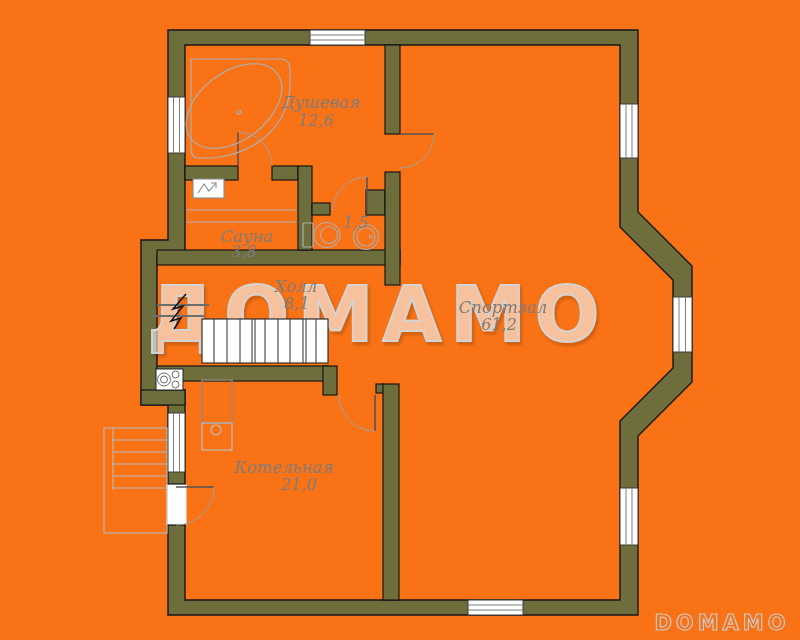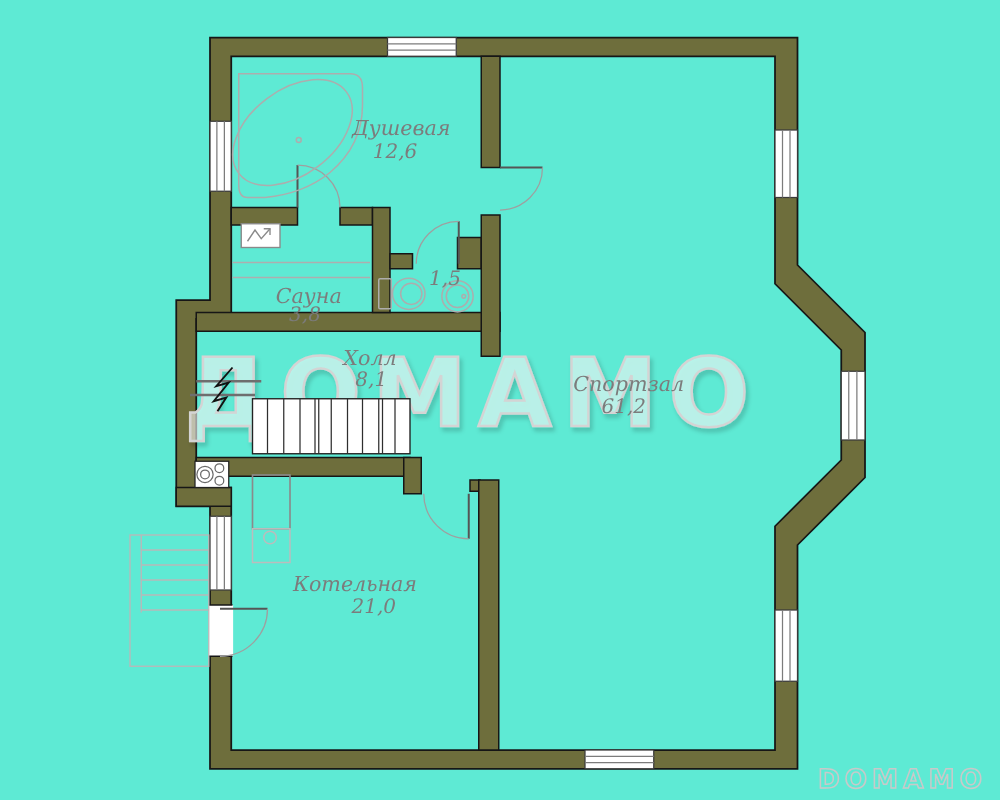--- a/index.html
+++ b/index.html
@@ -1,16 +1,16 @@
 <!DOCTYPE html>
 <html style="--wall: #6e6e3c; --outline: #161616; --fixture: #adadad; --glyph: #8a8a8a; --label: #7c7c7c; --watermark: #d4d4d4; --logo: #c9c9c9; --window_line: #7c7c7c; --door_leaf: #555555; --door_arc: #9f9f9f;"><head>
 <meta charset="utf-8">
 <style>
   html,body{margin:0;padding:0;background:#ffffff;}
-  .canvas{position:relative;width:800px;height:640px;background:#5eead4;overflow:hidden;
+  .canvas{position:relative;width:800px;height:640px;background:#f97316;overflow:hidden;
           font-family:"DejaVu Sans",sans-serif;}
   svg{position:absolute;left:0;top:0;}
   .room-name,.room-area{font-family:"DejaVu Serif","Liberation Serif",serif;
           font-style:italic;fill:var(--label);}
   .room-name{font-size:16.5px;}
   .room-area{font-size:16px;}
   .wm{font-family:"DejaVu Sans",sans-serif;font-weight:bold;}
 </style>
 </head>
 <body>

